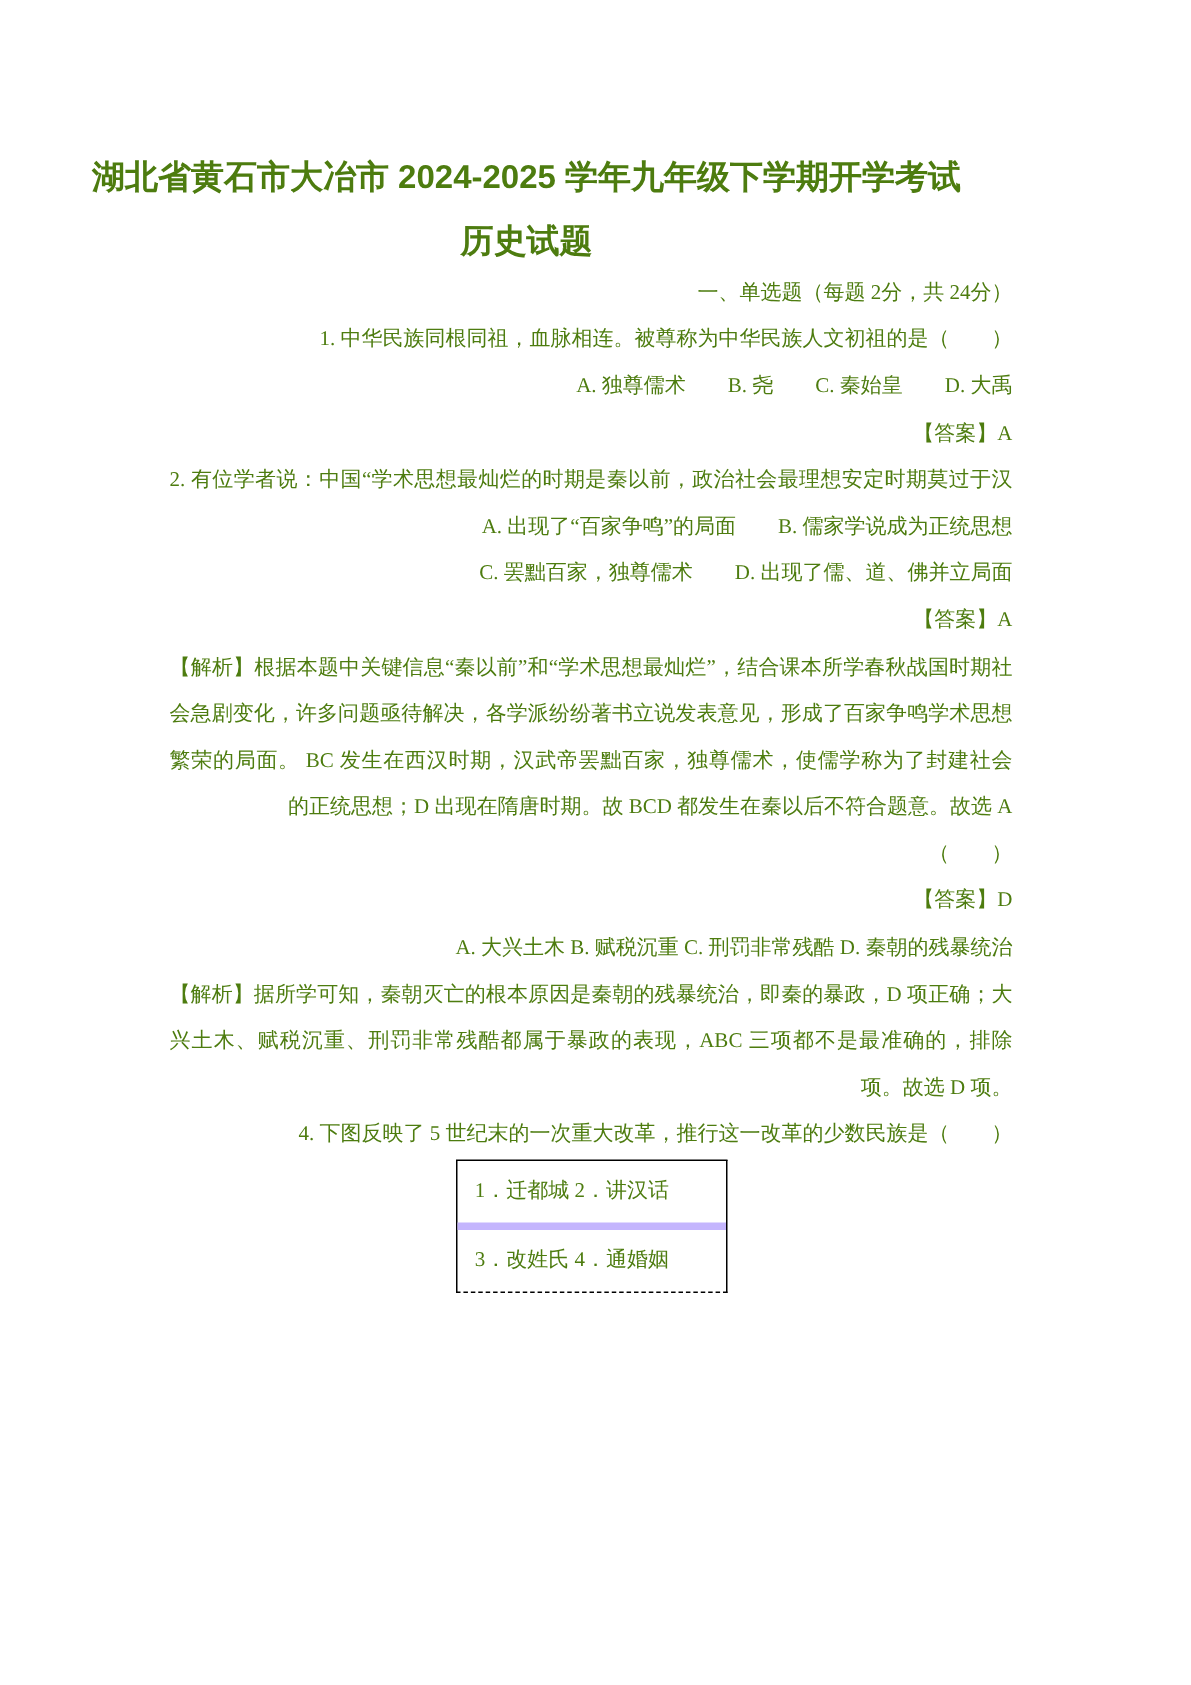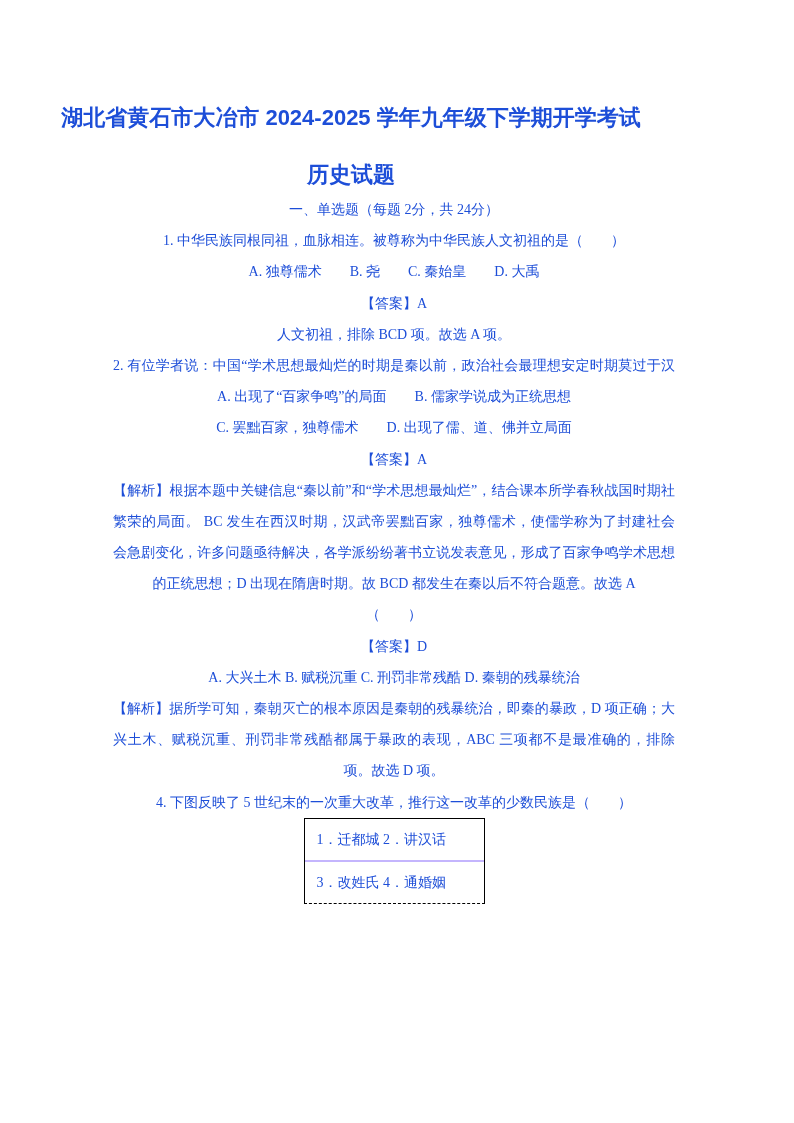--- a/index.html
+++ b/index.html
@@ -1,44 +1,44 @@
 <!DOCTYPE html>
 <html><head>
 <meta charset="utf-8">
 <style>
   html, body { margin: 0; padding: 0; background: #ffffff; }
   .page {
     position: relative;
     width: 702px;
     height: 1123px;
     background: #ffffff;
-    color: #1d4ed8;
+    color: #4d7c0f;
     font-family: "Liberation Serif", "DejaVu Serif", serif;
     overflow: hidden;
   }
   .title {
     text-align: center;
     font-family: "Liberation Sans", "DejaVu Sans", sans-serif;
     font-weight: 700;
     font-size: 22px;
     line-height: 34px;
     white-space: nowrap;
   }
   .title--main { margin-top: 101px; }
-  .title--sub  { margin-top: 23px; }
+  .title--sub  { margin-top: 9px; }
   .content {
     margin: 2px 0 0 113px;
     width: 562px;
     font-size: 14px;
   }
   .bline {
     line-height: 31.2px;
     height: 31.2px;
     overflow: hidden;
-    text-align: center;
+    text-align: right;
     white-space: pre-wrap;
   }
   .bline.full {
     text-align: justify;
     text-align-last: justify;
   }
   .choice-box {
     box-sizing: border-box;
     width: 181px;
     margin: 0 auto;
@@ -46,46 +46,45 @@
     border-bottom: 1px dashed #000000;
   }
   .choice-box .row {
     line-height: 41px;
     height: 41px;
     padding-left: 12px;
     font-size: 14px;
     overflow: hidden;
     white-space: pre;
   }
-  .choice-box .row:first-child { border-bottom: 2px solid #c4b5fd; }
+  .choice-box .row:first-child { border-bottom: 5px solid #c4b5fd; }
 </style>
 </head>
 <body>
 
 <div class="page">
 
   <div class="title title--main">湖北省黄石市大冶市 2024-2025 学年九年级下学期开学考试</div>
   <div class="title title--sub">历史试题</div>
 
   <div class="content">
 
     <div class="bline">一、单选题（每题 2分，共 24分）</div>
 
     <div class="bline">1. 中华民族同根同祖，血脉相连。被尊称为中华民族人文初祖的是（　　）</div>
     <div class="bline">A. 独尊儒术　　B. 尧　　C. 秦始皇　　D. 大禹</div>
     <div class="bline">【答案】A</div>
-    <div class="bline">人文初祖，排除 BCD 项。故选 A 项。</div>
 
     <div class="bline full">2. 有位学者说：中国“学术思想最灿烂的时期是秦以前，政治社会最理想安定时期莫过于汉</div>
     <div class="bline">A. 出现了“百家争鸣”的局面　　B. 儒家学说成为正统思想</div>
     <div class="bline">C. 罢黜百家，独尊儒术　　D. 出现了儒、道、佛并立局面</div>
     <div class="bline">【答案】A</div>
     <div class="bline full">【解析】根据本题中关键信息“秦以前”和“学术思想最灿烂”，结合课本所学春秋战国时期社</div>
+    <div class="bline full">会急剧变化，许多问题亟待解决，各学派纷纷著书立说发表意见，形成了百家争鸣学术思想</div>
     <div class="bline full">繁荣的局面。 BC 发生在西汉时期，汉武帝罢黜百家，独尊儒术，使儒学称为了封建社会</div>
-    <div class="bline full">会急剧变化，许多问题亟待解决，各学派纷纷著书立说发表意见，形成了百家争鸣学术思想</div>
     <div class="bline">的正统思想；D 出现在隋唐时期。故 BCD 都发生在秦以后不符合题意。故选 A</div>
 
     <div class="bline">（　　）</div>
     <div class="bline">【答案】D</div>
     <div class="bline">A. 大兴土木 B. 赋税沉重 C. 刑罚非常残酷 D. 秦朝的残暴统治</div>
     <div class="bline full">【解析】据所学可知，秦朝灭亡的根本原因是秦朝的残暴统治，即秦的暴政，D 项正确；大</div>
     <div class="bline full">兴土木、赋税沉重、刑罚非常残酷都属于暴政的表现，ABC 三项都不是最准确的，排除 ABC</div>
     <div class="bline">项。故选 D 项。</div>
 
     <div class="bline">4. 下图反映了 5 世纪末的一次重大改革，推行这一改革的少数民族是（　　）</div>

